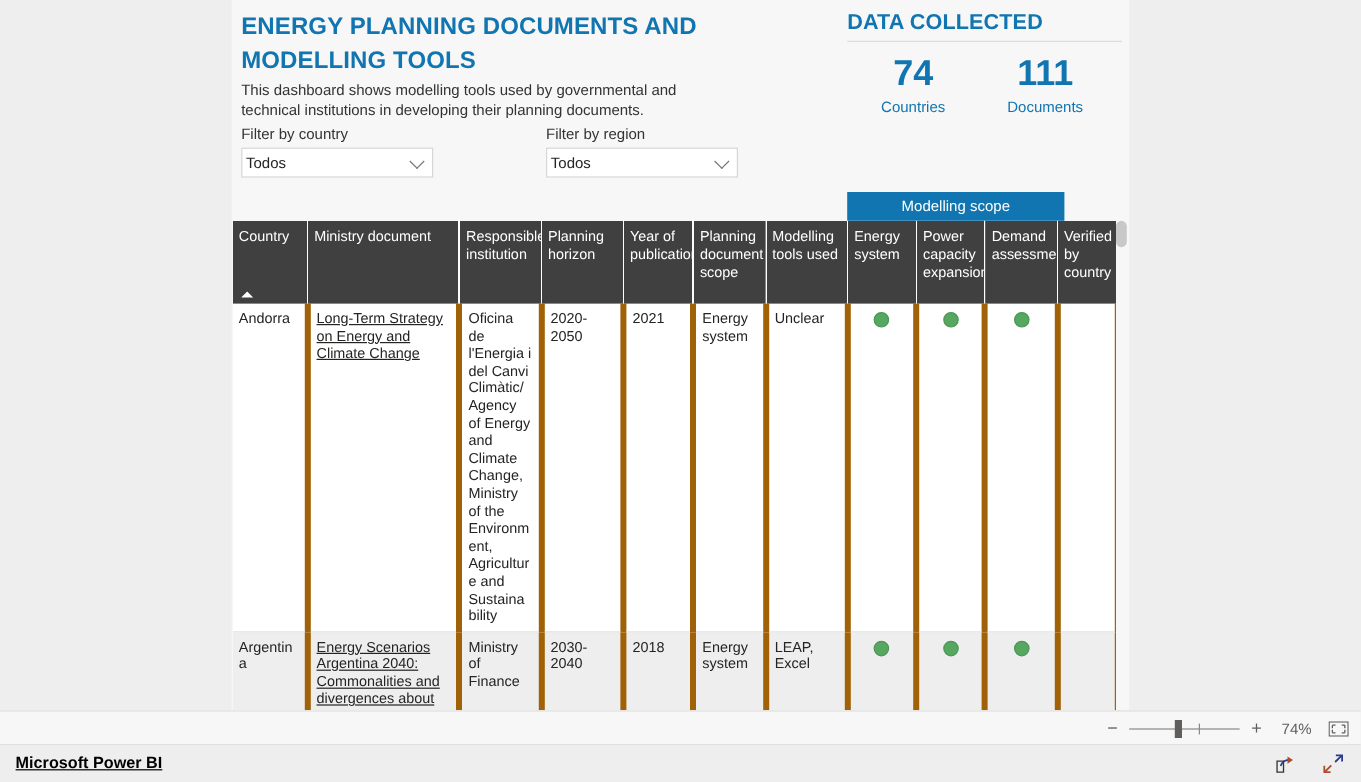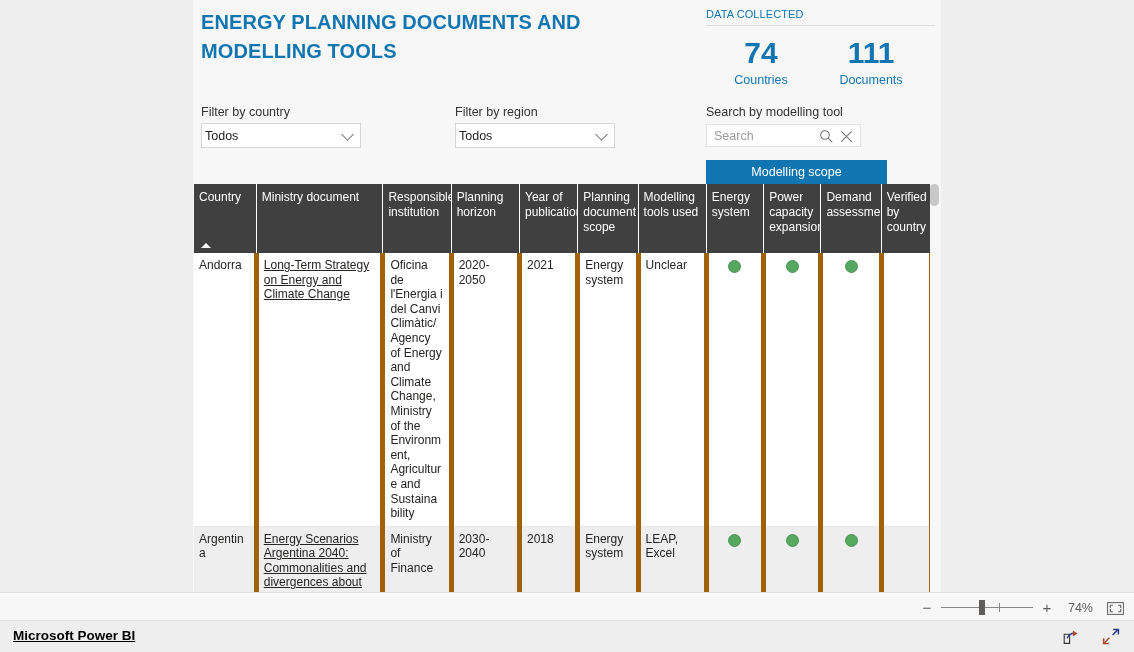--- a/index.html
+++ b/index.html
@@ -83,22 +83,22 @@
     margin-top: -3px;
   }
 
   
   #data-card {
     position: absolute;
     left: 513px; top: 8px;
     width: 235px; height: 100px;
   }
   #dc-title {
-    font-size: 11px;
-    font-weight: normal;
+    font-size: 18px;
+    font-weight: bold;
     color: #1075b0;
     letter-spacing: .1px;
   }
   #dc-rule {
     margin-top: 5px;
     border-top: 1px solid #dddddd;
     width: 229px;
   }
   #dc-stats { display: flex; margin-top: 10px; }
   .stat { width: 110px; text-align: center; }
@@ -291,20 +291,21 @@
 </style>
 </head>
 <body>
 
 <div id="app">
 
   <div id="viewport">
     <div id="canvas">
 
       <div id="title">ENERGY PLANNING DOCUMENTS AND MODELLING TOOLS</div>
+      <div id="subtitle">This dashboard shows modelling tools used by governmental and technical institutions in developing their planning documents.</div>
 
       <div class="filter-block" style="left:8px; top:105px;">
         <div class="filter-label">Filter by country</div>
         <div class="filter-select">
           <span>Todos</span>
           <span class="chev"></span>
         </div>
       </div>
 
       <div class="filter-block" style="left:262px; top:105px;">
@@ -323,38 +324,20 @@
             <div class="stat-num">74</div>
             <div class="stat-lbl">Countries</div>
           </div>
           <div class="stat">
             <div class="stat-num">111</div>
             <div class="stat-lbl">Documents</div>
           </div>
         </div>
       </div>
 
-      <div id="search-block">
-        <div id="search-label">Search by modelling tool</div>
-        <div id="search-box">
-          <span id="search-ph">Search</span>
-          <span class="sicon" id="mag">
-            <svg width="15" height="15" viewBox="0 0 15 15">
-              <circle cx="6" cy="6" r="4.3" fill="none" stroke="#767676" stroke-width="1.1"></circle>
-              <line x1="9.2" y1="9.2" x2="13.3" y2="13.3" stroke="#767676" stroke-width="1.1"></line>
-            </svg>
-          </span>
-          <span class="sicon" id="clr">
-            <svg width="15" height="15" viewBox="0 0 15 15">
-              <line x1="2.4" y1="2.4" x2="12.6" y2="12.6" stroke="#767676" stroke-width="1.1"></line>
-              <line x1="12.6" y1="2.4" x2="2.4" y2="12.6" stroke="#767676" stroke-width="1.1"></line>
-            </svg>
-          </span>
-        </div>
-      </div>
 
       <div id="tbl-wrap">
 
         <div id="scope-tab">Modelling scope</div>
 
         <table>
           <colgroup>
             <col style="width:62px">
               <col style="width:126px">
               <col style="width:68px">

